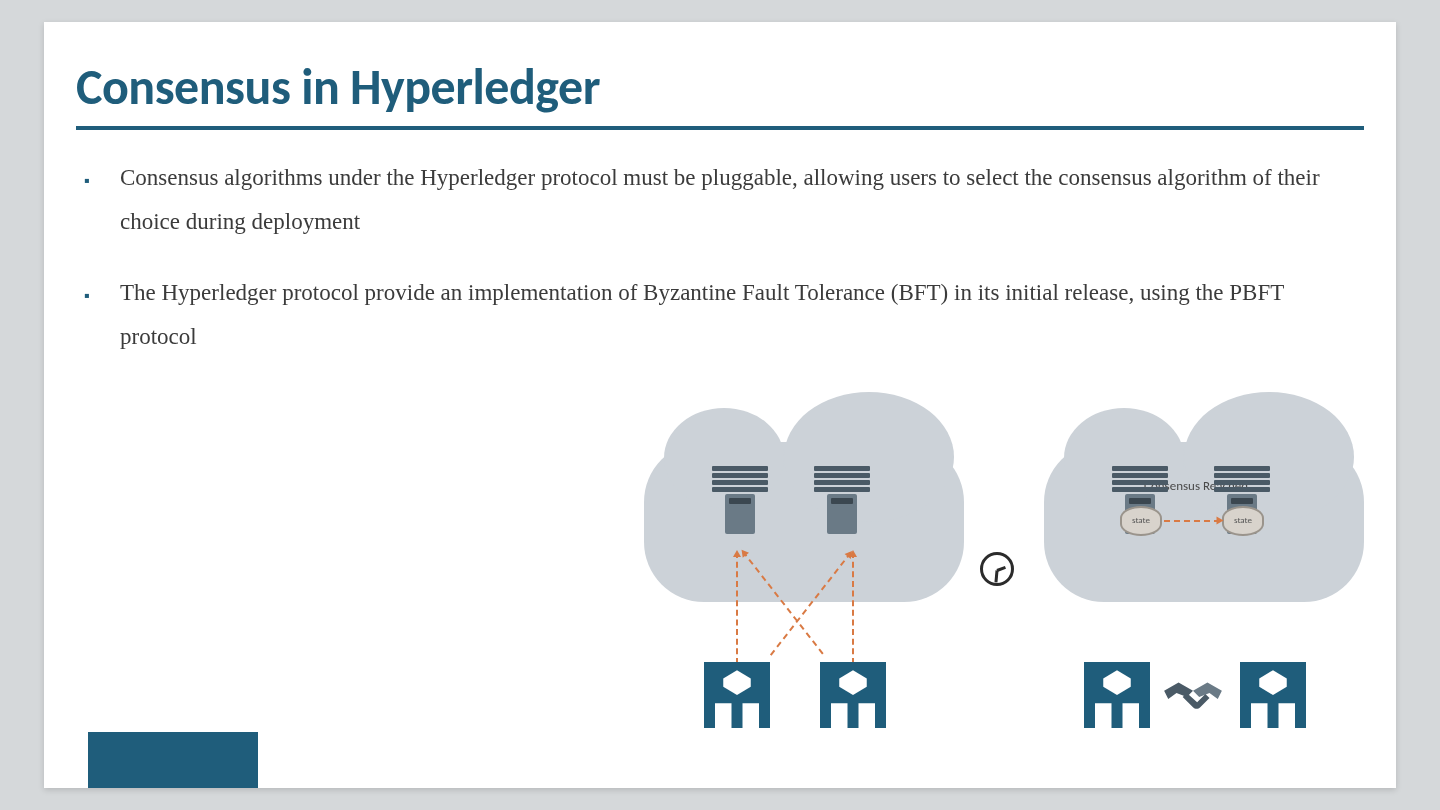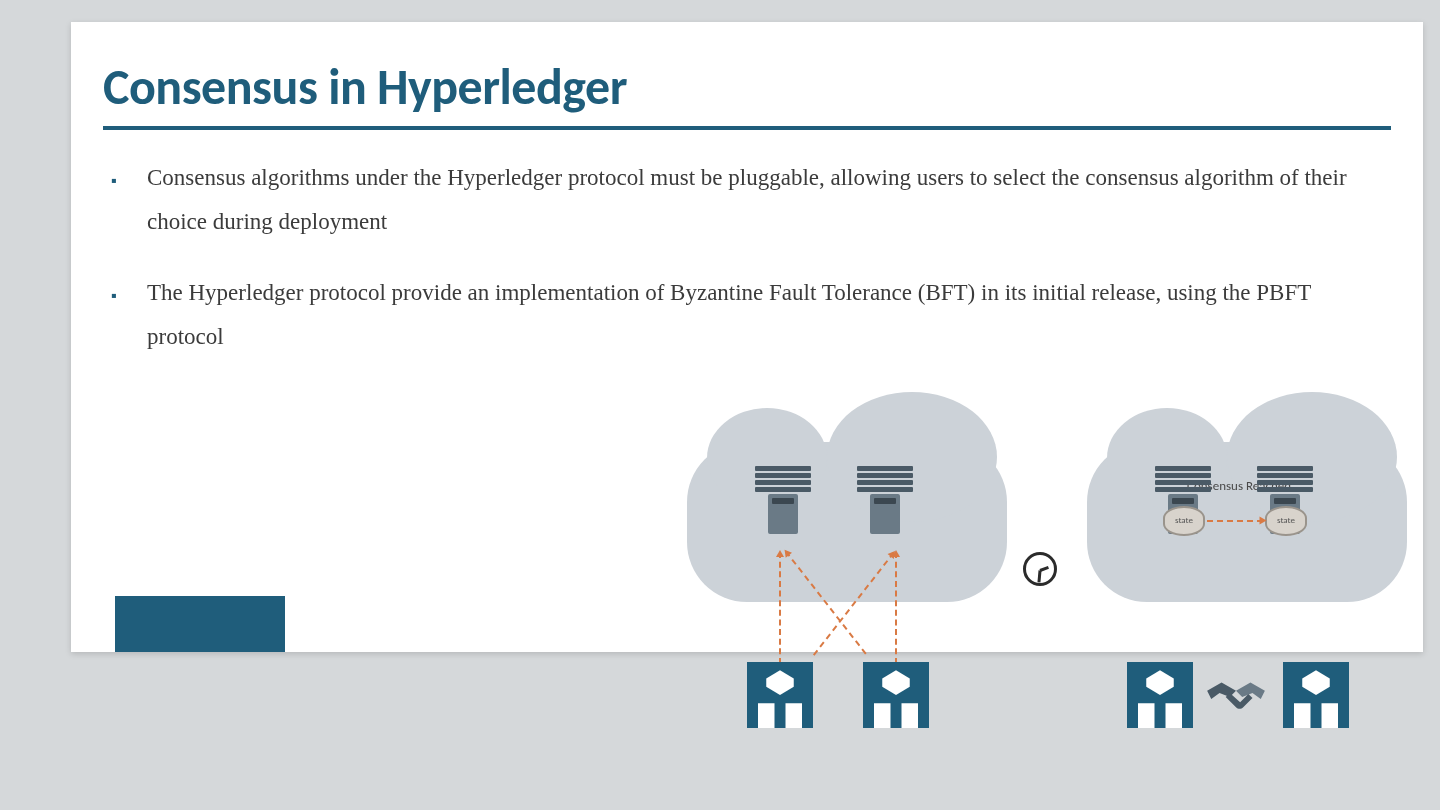--- a/index.html
+++ b/index.html
@@ -1,23 +1,22 @@
 <!DOCTYPE html>
 <html><head>
 <meta charset="utf-8">
 <style>
   * { box-sizing: border-box; margin: 0; padding: 0; }
   html, body { width: 1440px; height: 810px; background: #d5d8da; font-family: Calibri, "Segoe UI", Arial, sans-serif; }
   .slide {
     position: absolute;
     left: 44px; top: 22px;
-    width: 1352px; height: 630px;
+    width: 1352px; height: 766px;
     background: #ffffff;
     box-shadow: 0 2px 6px rgba(0,0,0,0.15);
-    margin-left: 27px;
   }
   .title {
     position: absolute;
     left: 32px; top: 34px;
     font-size: 50px;
     font-weight: 700;
     color: #1f5d7b;
     letter-spacing: -0.5px;
   }
   .title-rule {
@@ -50,21 +49,21 @@
   .footer-block {
     position: absolute;
     left: 44px; bottom: 0;
     width: 170px; height: 56px;
     background: #1f5d7b;
   }
 
   
   .diagram {
     position: absolute;
-    left: 616px; top: 380px;
+    left: 600px; top: 380px;
     width: 720px; height: 360px;
   }
   .cloud {
     position: absolute;
     background: #ccd2d8;
     border-radius: 60px;
   }
   .cloud.c1 { left: 0;   top: 40px; width: 320px; height: 160px; }
   .cloud.c2 { left: 400px; top: 40px; width: 320px; height: 160px; }
   .cloud::before, .cloud::after {

